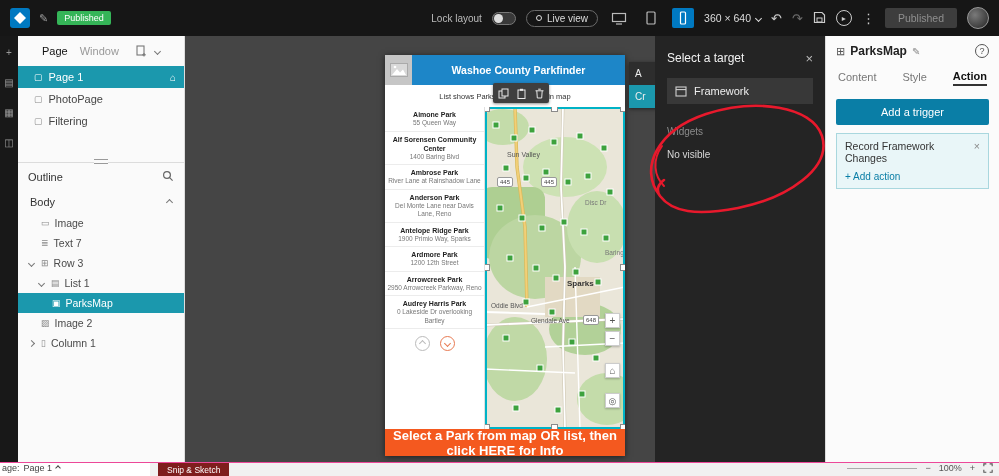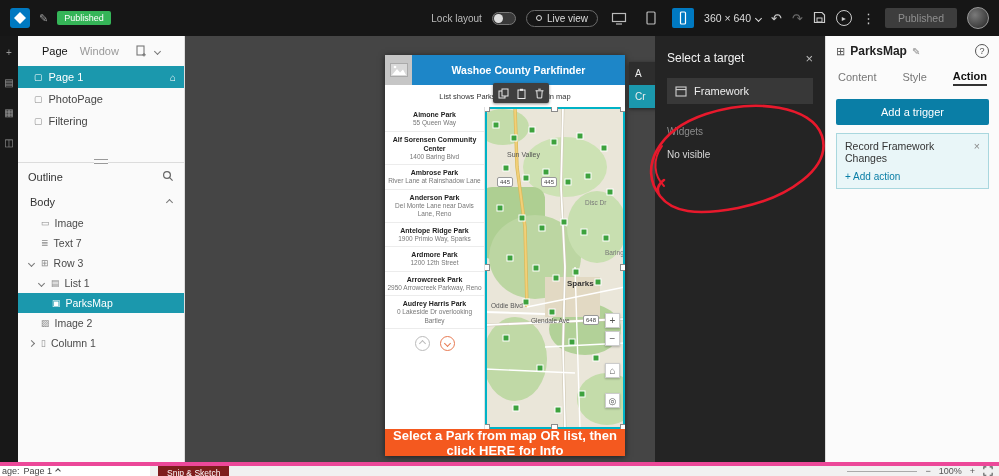--- a/index.html
+++ b/index.html
@@ -112,21 +112,21 @@
   .rp-tabs { display:flex; justify-content:space-between; align-items:center; height:24px; padding:0 12px; }
   .rp-tab { color:#777; padding-bottom:2px; }
   .rp-tab.active { color:#111; font-weight:bold; border-bottom:2px solid #333; }
   .addtrigger { margin:9px 10px 0; height:26px; background:var(--primary-button,#0a7ea6); color:#fff; display:flex; align-items:center; justify-content:center; border-radius:2px; }
   .trigcard { margin:8px 10px 0; background:#e9f6f8; border:1px solid #a9d7de; padding:6px 8px; }
   .tc-head { display:flex; font-size:10.5px; color:#333; }
   .tc-close { margin-left:auto; color:#888; }
   .tc-add { margin-top:7px; font-size:10px; color:var(--primary-button,#0a7ea6); }
 
   
-  .statusbar { height:14px; background:#f1f1f1; border-top:4px solid #ec4899; display:flex; align-items:flex-start; font-size:9px; color:#444; position:relative; }
+  .statusbar { height:14px; background:#f1f1f1; border-top:1px solid #ec4899; display:flex; align-items:flex-start; font-size:9px; color:#444; position:relative; }
   .sb-white { position:absolute; left:0; top:0; width:150px; height:100%; background:#fff; }
   .sb-page { position:relative; display:flex; gap:4px; align-items:center; padding-left:2px; z-index:1; }
   .snip { position:absolute; left:158px; top:0; height:14px; background:#7f1d1d; color:#fff; display:flex; align-items:center; padding:0 9px; font-size:8.5px; z-index:1; }
   .sb-right { margin-left:auto; display:flex; align-items:center; gap:8px; padding-right:6px; color:#555; }
   .zoomline { width:70px; height:1px; background:#aaa; }
 
   .annotation { position:absolute; inset:0; z-index:60; pointer-events:none; }
 </style>
 </head>
 <body>

